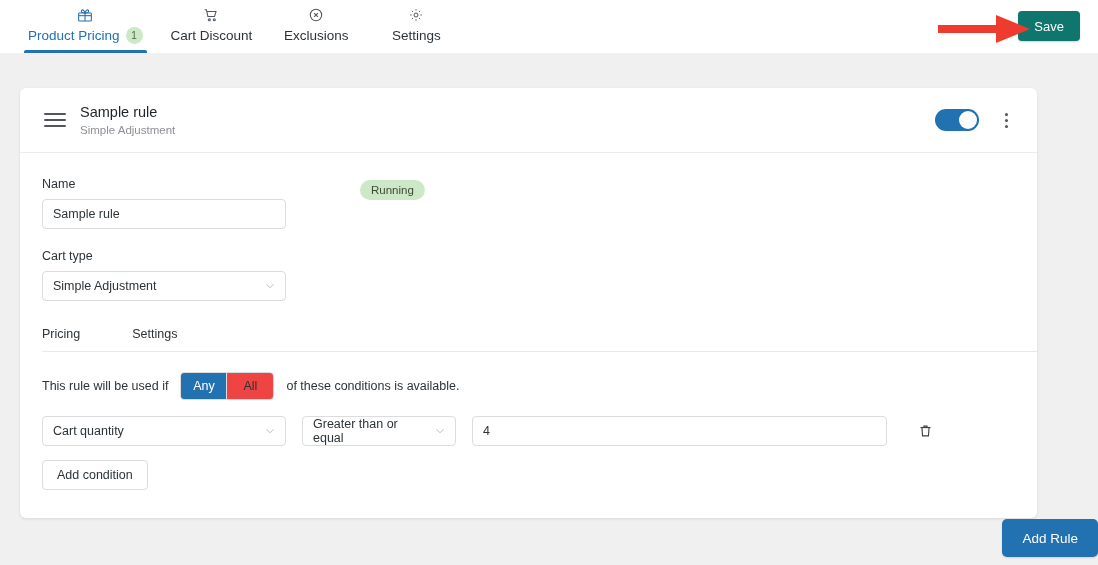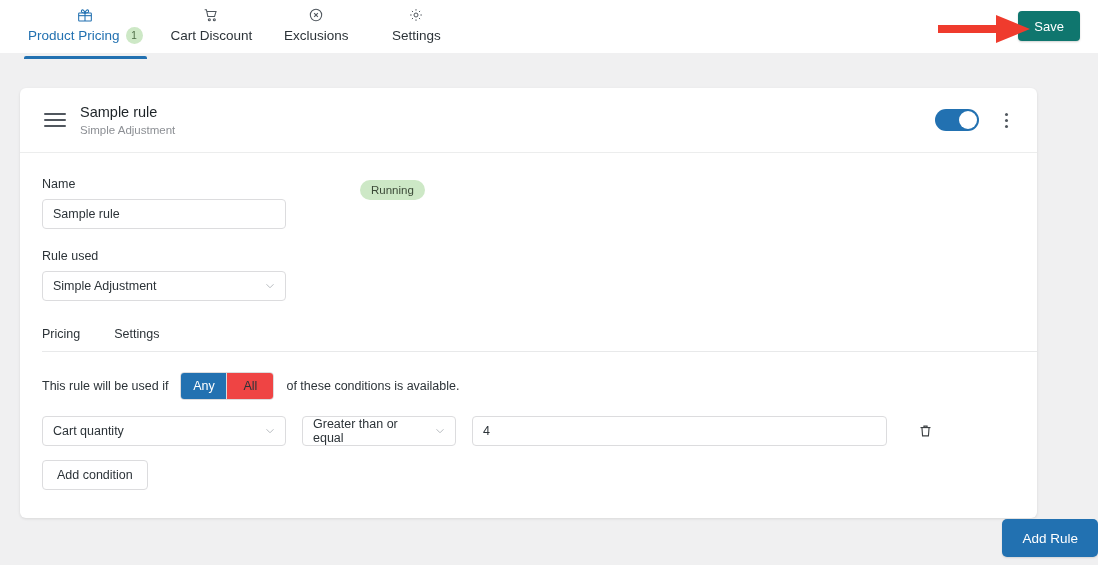--- a/index.html
+++ b/index.html
@@ -25,21 +25,21 @@
     height: 53px;
     padding-left: 14px;
   }
   .top-tab {
     position: relative;
     display: flex;
     flex-direction: column;
     align-items: center;
     justify-content: flex-start;
     padding: 6px 14px 0 14px;
-    height: 59px;
+    height: 53px;
     cursor: pointer;
     min-width: 100px;
   }
   .top-tab .tab-ico {
     height: 17px;
     display: flex; align-items: center; justify-content: center;
     margin-bottom: 4px;
     color: #50575e;
   }
   .top-tab.active .tab-ico { color: #2271b1; }
@@ -201,21 +201,21 @@
   .select-box .caret {
     position: absolute; right: 9px; top: 50%;
     transform: translateY(-50%);
     color: #b8bcc0;
     display: flex;
   }
 
   
   #inner-tabs {
     display: flex;
-    gap: 0;
+    gap: 18px;
     border-bottom: 1px solid #e8e9ea;
     margin-bottom: 20px;
     width: 1014px;
   }
   .inner-tab {
     position: relative;
     padding: 6px 14px 10px 14px;
     font-size: 12.5px;
     color: #2c3338;
     cursor: pointer;
@@ -415,21 +415,21 @@
   </div>
 
   <div id="card-body">
 
     <div class="field-block">
       <div class="field-label">Name</div>
       <div class="text-input">Sample rule</div>
     </div>
 
     <div class="field-block">
-      <div class="field-label">Rule used</div>
+      <div class="field-label">Cart type</div>
       <div class="select-box">
         <span>Simple Adjustment</span>
         <span class="caret">
           <svg width="12" height="12" viewBox="0 0 24 24" fill="none" stroke="currentColor" stroke-width="2">
               <path d="M5 8.5 L12 15.5 L19 8.5"></path>
             </svg>
         </span>
       </div>
     </div>
 

